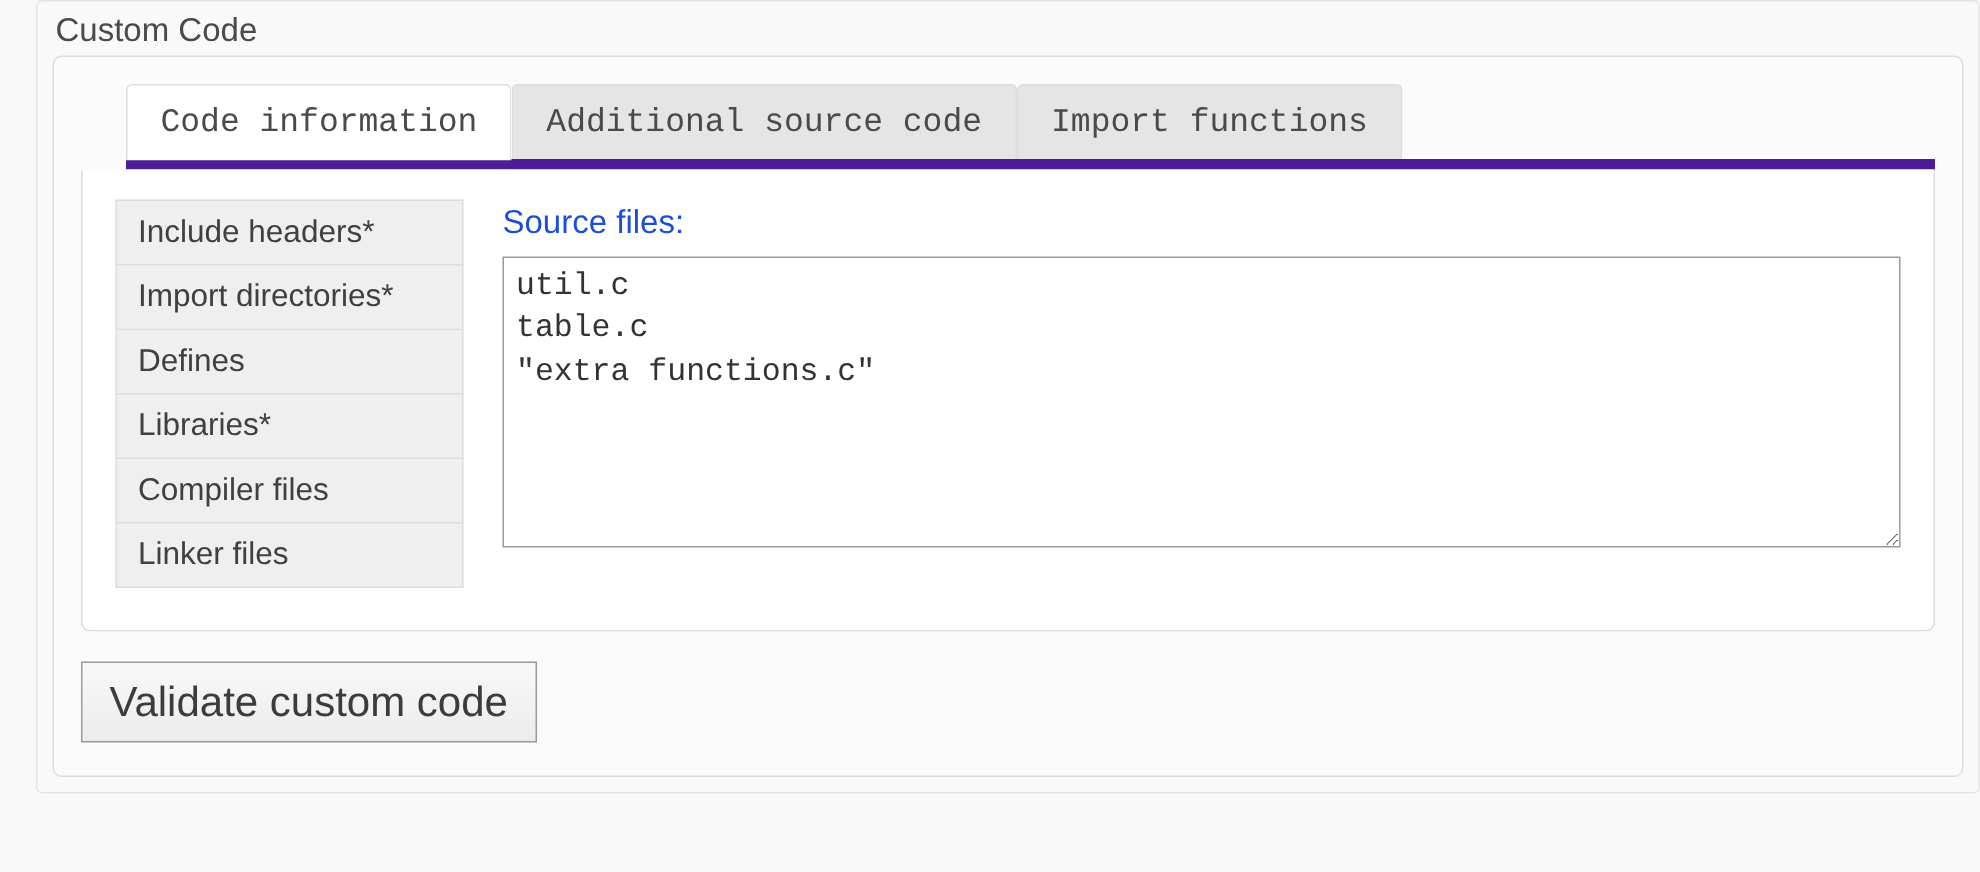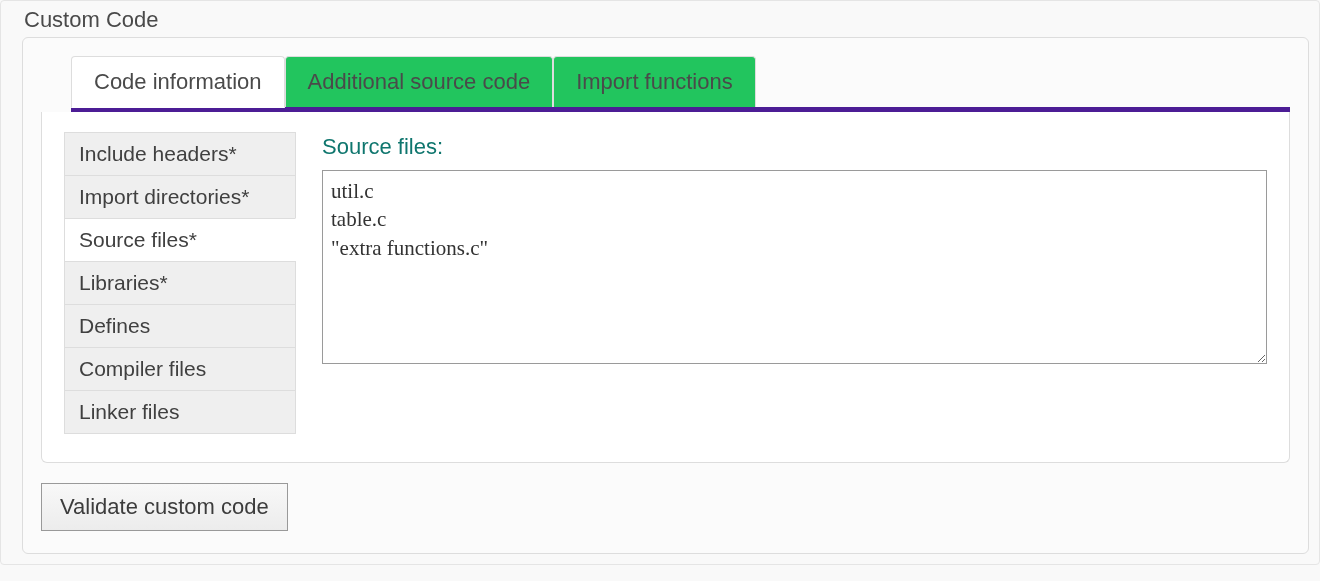--- a/index.html
+++ b/index.html
@@ -10,47 +10,49 @@
     body {
       font-family: Arial, Helvetica, sans-serif;
       background: #f9f9f9;
       padding: 0;
       width: 1320px;
       height: 581px;
       color: #333;
     }
     .panel {
       background: #f9f9f9;
-      padding: 6px 10px 10px 21px;
+      padding: 6px 10px 10px 10px;
       border: 1px solid #e5e5e5;
       border-radius: 4px;
+      margin-left: 24px;
     }
     .panel-title {
       font-size: 22px;
       font-weight: 400;
       color: #4a4a4a;
       margin-bottom: 4px;
       padding-left: 2px;
     }
     .panel-body {
       border: 1px solid #ddd;
       border-radius: 6px;
       padding: 18px 18px 22px 18px;
       background: #fbfbfb;
     }
     .top-tabs {
       display: flex;
-      border-bottom: 5px solid #4c1d95;
+      border-bottom: 7px solid #4c1d95;
       margin-left: 30px;
+      font-family: Liberation Mono, monospace;
     }
     .top-tab {
       padding: 12px 22px;
       font-size: 22px;
       color: #4a4a4a;
-      background: #22c55e;
+      background: #e5e5e5;
       border: 1px solid #ddd;
       border-bottom: none;
       border-top-left-radius: 4px;
       border-top-right-radius: 4px;
       margin-right: 0;
       cursor: pointer;
       position: relative;
     }
     .top-tab.active {
       background: #fff;
@@ -90,40 +92,40 @@
       border-right: 1px solid #fff;
       position: relative;
     }
     .right-pane {
       flex: 1;
       display: flex;
       flex-direction: column;
     }
     .field-label {
       font-size: 22px;
-      color: #0f766e;
+      color: #1d4ed8;
       margin-bottom: 10px;
       margin-top: 2px;
     }
     textarea.source-input {
       width: 100%;
       height: 194px;
       padding: 6px 8px;
       font-size: 21px;
-      font-family: Liberation Serif, serif;
+      font-family: Liberation Mono, monospace;
       color: #333;
       border: 1px solid #9a9a9a;
       resize: both;
       line-height: 1.35;
       background: #fff;
     }
     .validate-btn {
       margin-top: 20px;
       padding: 10px 18px;
-      font-size: 22px;
+      font-size: 28px;
       color: #3c3c3c;
       background: linear-gradient(#f8f8f8, #ececec);
       border: 1px solid #999;
       cursor: pointer;
     }
   </style>
 </head>
 <body>
 
 <div class="panel">
@@ -133,23 +135,22 @@
     <div class="top-tabs">
       <div class="top-tab active">Code information</div>
       <div class="top-tab">Additional source code</div>
       <div class="top-tab">Import functions</div>
     </div>
 
     <div class="content-box">
       <div class="side-tabs">
         <div class="side-tab">Include headers*</div>
         <div class="side-tab">Import directories*</div>
-        <div class="side-tab active">Source files*</div>
+        <div class="side-tab">Defines</div>
         <div class="side-tab">Libraries*</div>
-        <div class="side-tab">Defines</div>
         <div class="side-tab">Compiler files</div>
         <div class="side-tab">Linker files</div>
       </div>
       <div class="right-pane">
         <div class="field-label">Source files:</div>
         <textarea class="source-input" style="">util.c
 table.c
 "extra functions.c"</textarea>
       </div>
     </div>

